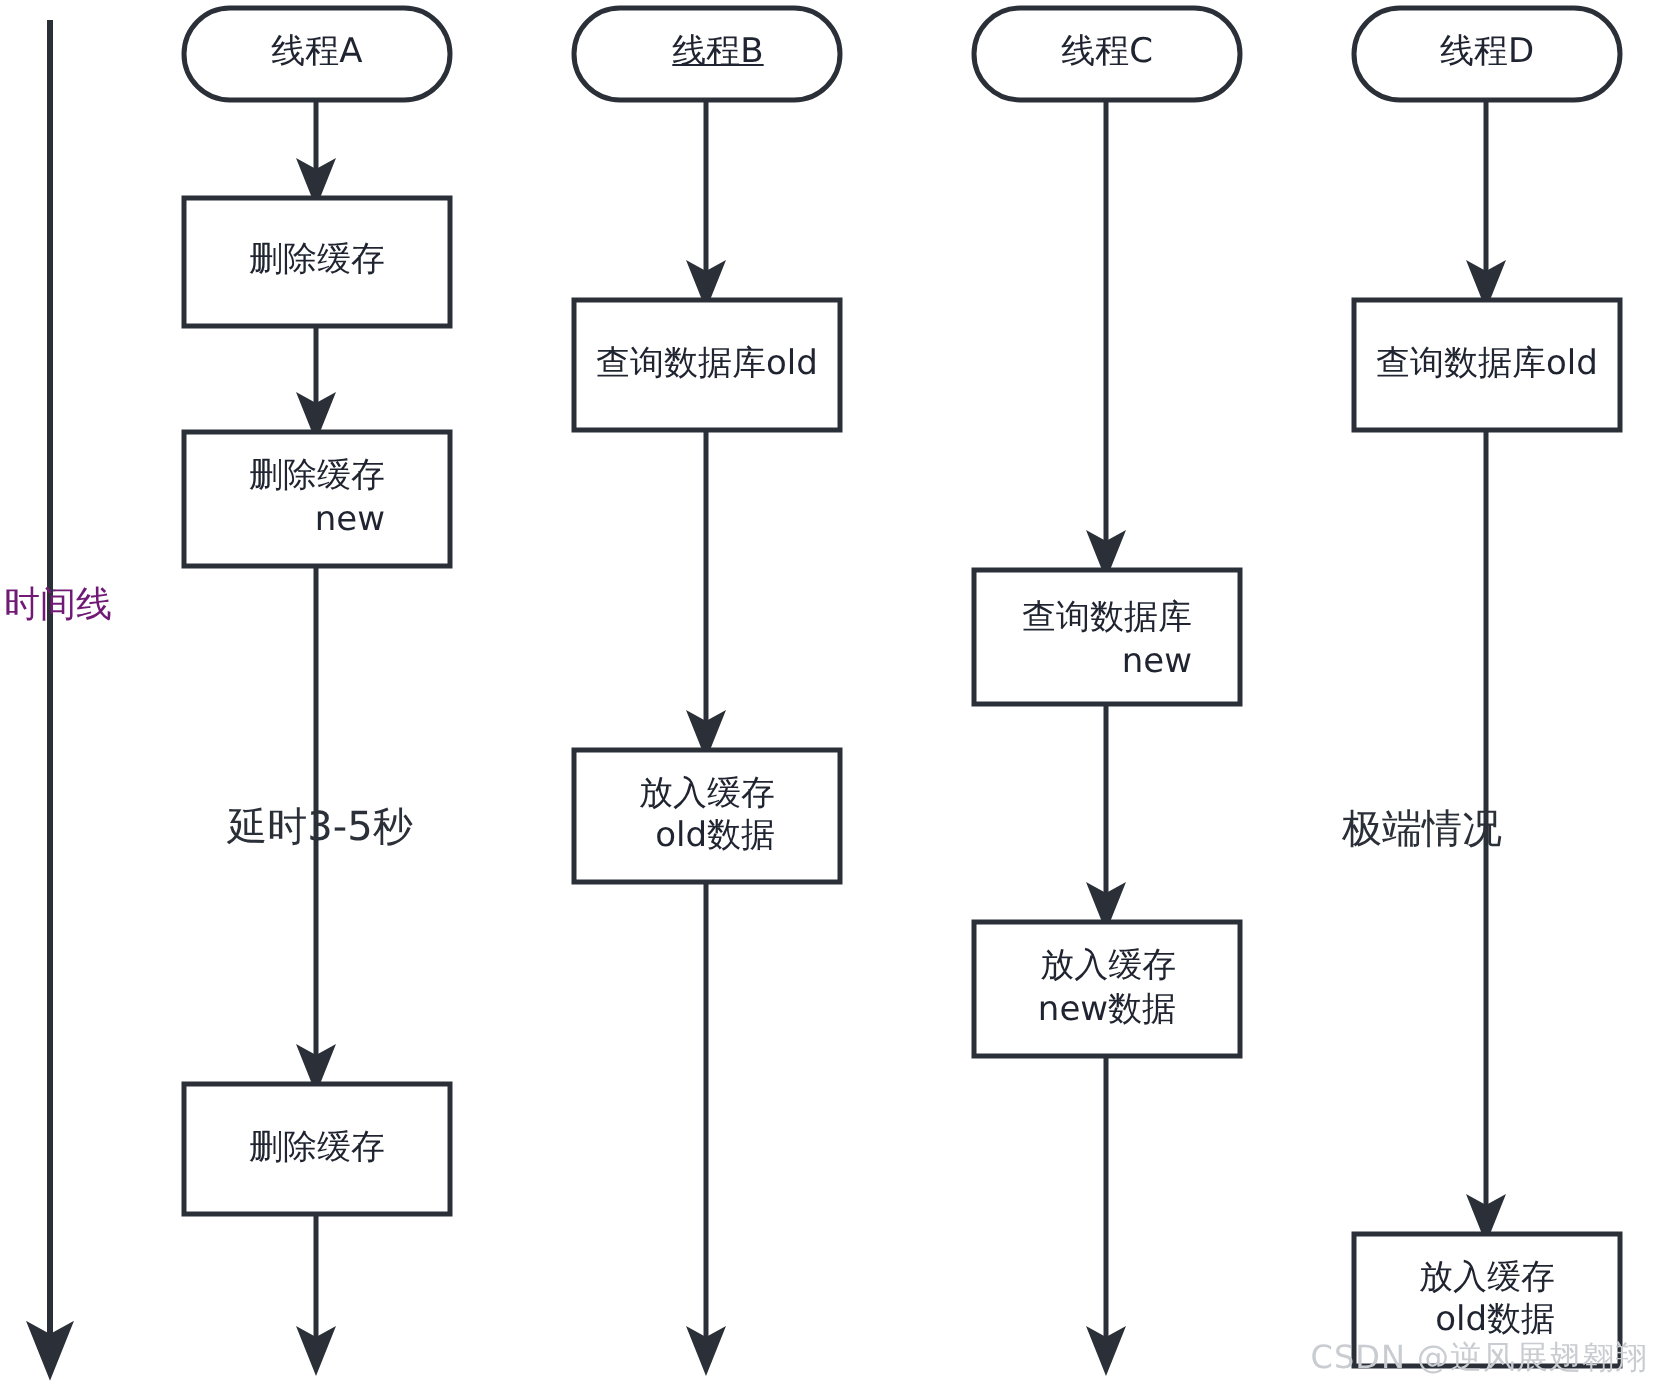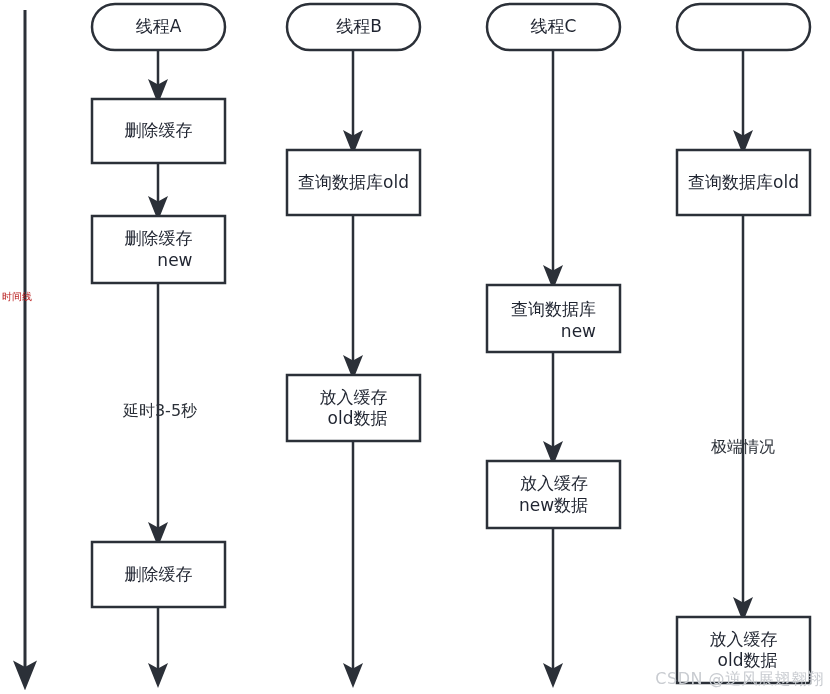--- a/index.html
+++ b/index.html
@@ -36,30 +36,30 @@
     font-family: "DejaVu Sans", "Liberation Sans", sans-serif;
     white-space: pre-line;
     pointer-events: none;
   }
   .capsule-label {
     font-size: 17px;
   }
   .edge-label {
     position: absolute;
     color: #2b3038;
-    font-size: 16px;
+    font-size: 20px;
     line-height: 1.2;
     font-family: "DejaVu Sans", "Liberation Sans", sans-serif;
     white-space: nowrap;
     text-align: center;
   }
   .axis-label {
     position: absolute;
-    color: #b91c1c;
-    font-size: 10px;
+    color: #701a75;
+    font-size: 18px;
     font-family: "DejaVu Sans", "Liberation Sans", sans-serif;
     white-space: nowrap;
   }
   #watermark {
     position: absolute;
     right: 6px;
     bottom: 4px;
     font-size: 16px;
     color: #c9ccd1;
     font-family: "DejaVu Sans", "Liberation Sans", sans-serif;
@@ -144,31 +144,32 @@
 
   <div class="axis-label" style="left:2px; top:290px;">时间线</div>
 
   <div class="node-text capsule-label" style="left:92px; top:4px; width:133px; height:46px;">线程A</div>
   <div class="node-text" style="left:92px; top:99px; width:133px; height:64px;">删除缓存</div>
   <div class="node-text" style="left:92px; top:216px; width:133px; height:67px;">删除缓存
 new</div>
   <div class="node-text" style="left:92px; top:542px; width:133px; height:65px;">删除缓存</div>
   <div class="edge-label" style="left:110px; top:401px; width:100px;">延时3-5秒</div>
 
-  <div class="node-text capsule-label" style="left:287px; top:4px; width:144px; height:46px;">线程B</div>
+  <div class="node-text capsule-label" style="left:287px; top:4px; width:144px; height:46px;text-decoration:underline;">线程B</div>
   <div class="node-text" style="left:287px; top:150px; width:133px; height:65px;">查询数据库old</div>
   <div class="node-text" style="left:287px; top:375px; width:133px; height:66px;">放入缓存
 old数据</div>
 
   <div class="node-text capsule-label" style="left:487px; top:4px; width:133px; height:46px;">线程C</div>
   <div class="node-text" style="left:487px; top:285px; width:133px; height:71px;">查询数据库
 new</div>
   <div class="node-text" style="left:487px; top:461px; width:133px; height:67px;">放入缓存
 new数据</div>
 
+  <div class="node-text capsule-label" style="left:677px; top:4px; width:133px; height:46px;">线程D</div>
   <div class="node-text" style="left:677px; top:150px; width:133px; height:65px;">查询数据库old</div>
   <div class="node-text" style="left:677px; top:617px; width:133px; height:66px;">放入缓存
 old数据</div>
-  <div class="edge-label" style="left:693px; top:402px; width:100px;margin-top:35px;">极端情况</div>
+  <div class="edge-label" style="left:661px; top:402px; width:100px;">极端情况</div>
 
   <div id="watermark">CSDN @逆风展翅翱翔</div>
 
 </div>
 
 </body></html>

